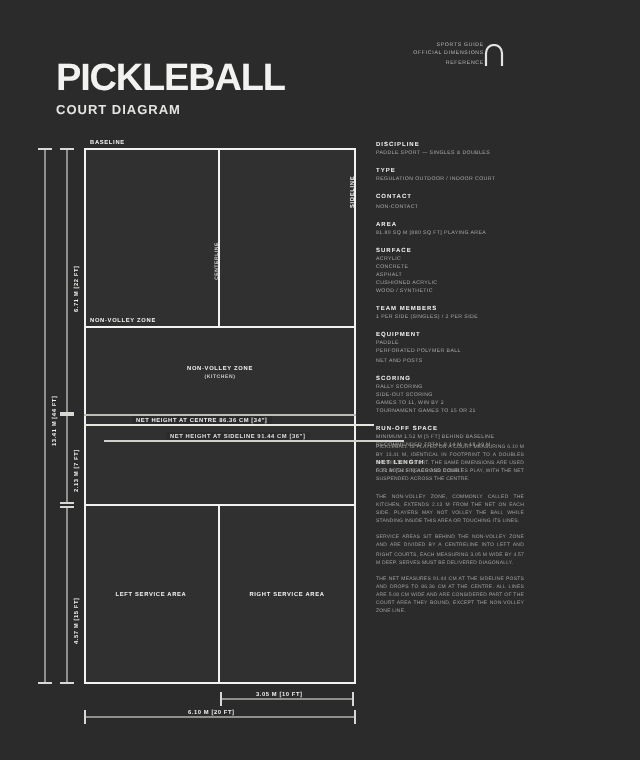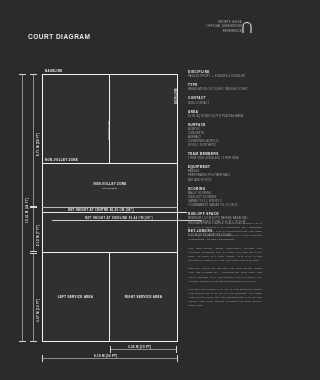--- a/index.html
+++ b/index.html
@@ -71,20 +71,21 @@
     font-size:2.5px;line-height:1.62;letter-spacing:0.1px;
     color:#a0a09d;text-align:justify;
   }
 </style>
 </head>
 <body>
 
 <div class="poster">
 
   <div class="header">
+    <div class="title">PICKLEBALL</div>
     <div class="subtitle">COURT DIAGRAM</div>
   </div>
 
   <div class="logo">
     <div class="logo-lines">
       <div>SPORTS GUIDE</div>
       <div>OFFICIAL DIMENSIONS</div>
       <div>REFERENCE</div>
     </div>
     <svg class="logo-mark" viewBox="0 0 10 11">

